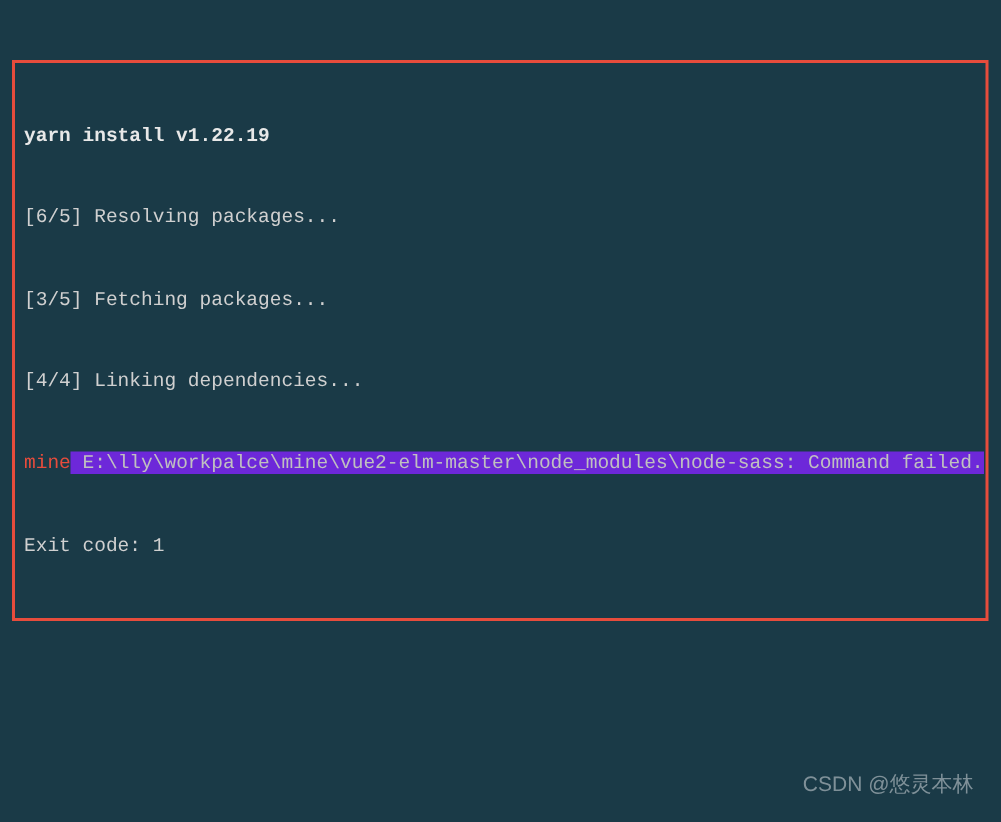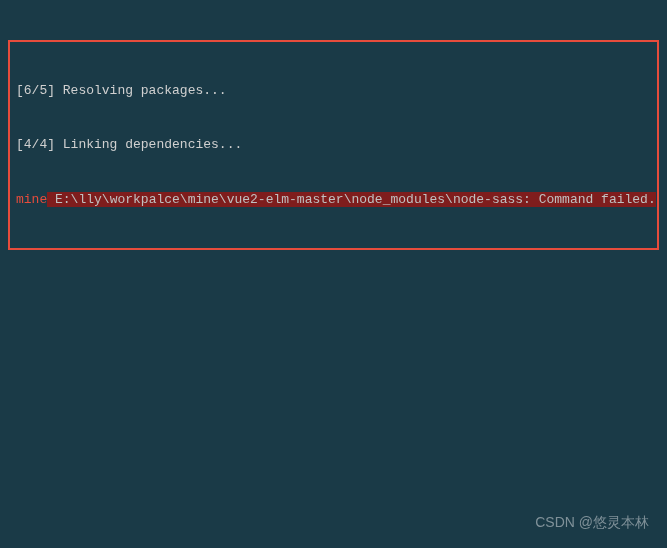--- a/index.html
+++ b/index.html
@@ -28,21 +28,21 @@
       margin-bottom: 2px;
     }
     .yarn-cmd {
       color: #e8e8e8;
       font-weight: bold;
     }
     .error-label {
       color: #e74c3c;
     }
     .error-path {
-      background: #7f1d1d;
+      background: #6d28d9;
       color: #c0c0c0;
     }
     .line {
       display: block;
     }
     .watermark {
       position: absolute;
       bottom: 16px;
       right: 18px;
       color: #aab5bb;
@@ -50,20 +50,23 @@
       font-size: 14px;
       opacity: 0.7;
       margin-top: 44px;
     }
   </style>
 </head>
 <body>
 
 <div class="terminal">
   <div class="highlight-box">
+    <span class="line yarn-cmd">yarn install v1.22.19</span>
     <span class="line">[6/5] Resolving packages...</span>
+    <span class="line">[3/5] Fetching packages...</span>
     <span class="line">[4/4] Linking dependencies...</span>
     <span class="line"><span class="error-label">mine</span><span class="error-path"> E:\lly\workpalce\mine\vue2-elm-master\node_modules\node-sass: Command failed.</span></span>
+    <span class="line">Exit code: 1</span>
   </div>
   
 </div>
 
 <div class="watermark">CSDN @悠灵本林</div>
 
 </body></html>

